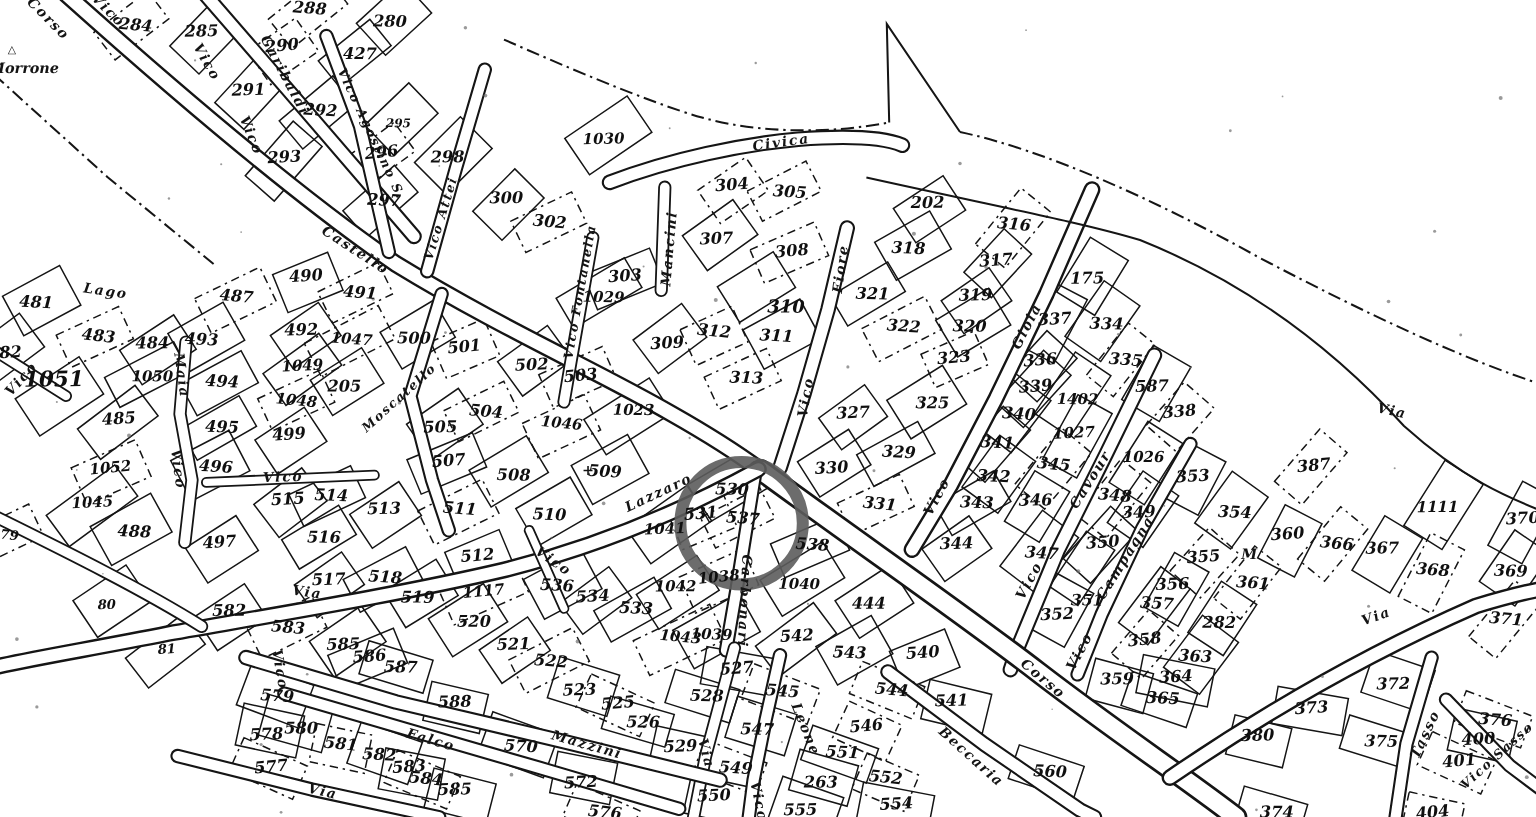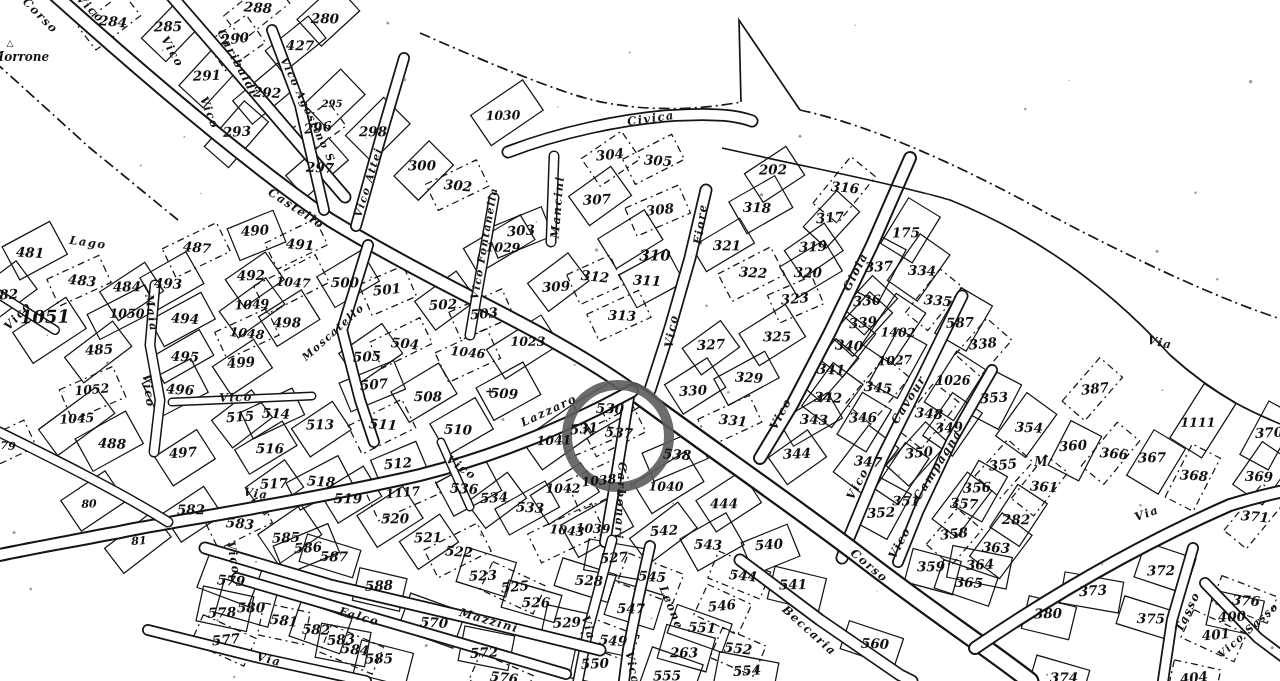--- a/index.html
+++ b/index.html
@@ -452,21 +452,21 @@
       <div class="plbl" style="font-size: 13.5px; left: 168px; top: 284px; transform: translate(-50%, -50%) rotate(2.196deg);">493</div>
       <div class="plbl" style="font-size: 13.5px; left: 255px; top: 231px; transform: translate(-50%, -50%) rotate(-4.224deg);">490</div>
       <div class="plbl" style="font-size: 13.5px; left: 300px; top: 245px; transform: translate(-50%, -50%) rotate(4.908deg);">491</div>
       <div class="plbl" style="font-size: 13.5px; left: 251px; top: 276px; transform: translate(-50%, -50%) rotate(-1.512deg);">492</div>
       <div class="plbl" style="font-size: 12.5px; left: 293px; top: 283px; transform: translate(-50%, -50%) rotate(4.068deg);">1047</div>
       <div class="plbl" style="font-size: 13.5px; left: 345px; top: 283px; transform: translate(-50%, -50%) rotate(1.2deg);">500</div>
       <div class="plbl" style="font-size: 13.5px; left: 387px; top: 290px; transform: translate(-50%, -50%) rotate(-5.22deg);">501</div>
       <div class="plbl" style="font-size: 12.5px; left: 127px; top: 314px; transform: translate(-50%, -50%) rotate(0.36deg);">1050</div>
       <div class="plbl" style="font-size: 12.5px; left: 252px; top: 305px; transform: translate(-50%, -50%) rotate(-2.508deg);">1049</div>
       <div class="plbl" style="font-size: 13.5px; left: 185px; top: 319px; transform: translate(-50%, -50%) rotate(3.072deg);">494</div>
-      <div class="plbl" style="font-size: 13.5px; left: 287px; top: 323px; transform: translate(-50%, -50%) rotate(0.204deg);">498</div>
+      <div class="plbl" style="font-size: 13.5px; left: 287px; top: 323px; transform: translate(-50%, -50%) rotate(0.204deg);">205</div>
       <div class="plbl" style="font-size: 12.5px; left: 247px; top: 334px; transform: translate(-50%, -50%) rotate(5.784deg);">1048</div>
       <div class="plbl" style="font-size: 18px; left: 45px; top: 317px; transform: translate(-50%, -50%) rotate(-0.636deg);">1051</div>
       <div class="plbl" style="font-size: 13.5px; left: 99px; top: 350px; transform: translate(-50%, -50%) rotate(-3.504deg);">485</div>
       <div class="plbl" style="font-size: 13.5px; left: 185px; top: 357px; transform: translate(-50%, -50%) rotate(2.076deg);">495</div>
       <div class="plbl" style="font-size: 13.5px; left: 241px; top: 363px; transform: translate(-50%, -50%) rotate(-4.344deg);">499</div>
       <div class="plbl" style="font-size: 13.5px; left: 405px; top: 344px; transform: translate(-50%, -50%) rotate(4.788deg);">504</div>
       <div class="plbl" style="font-size: 13.5px; left: 367px; top: 357px; transform: translate(-50%, -50%) rotate(-1.632deg);">505</div>
       <div class="plbl" style="font-size: 13.5px; left: 374px; top: 385px; transform: translate(-50%, -50%) rotate(-4.5deg);">507</div>
       <div class="plbl" style="font-size: 13.5px; left: 428px; top: 397px; transform: translate(-50%, -50%) rotate(1.08deg);">508</div>
       <div class="plbl" style="font-size: 12.5px; left: 92px; top: 390px; transform: translate(-50%, -50%) rotate(-5.34deg);">1052</div>

